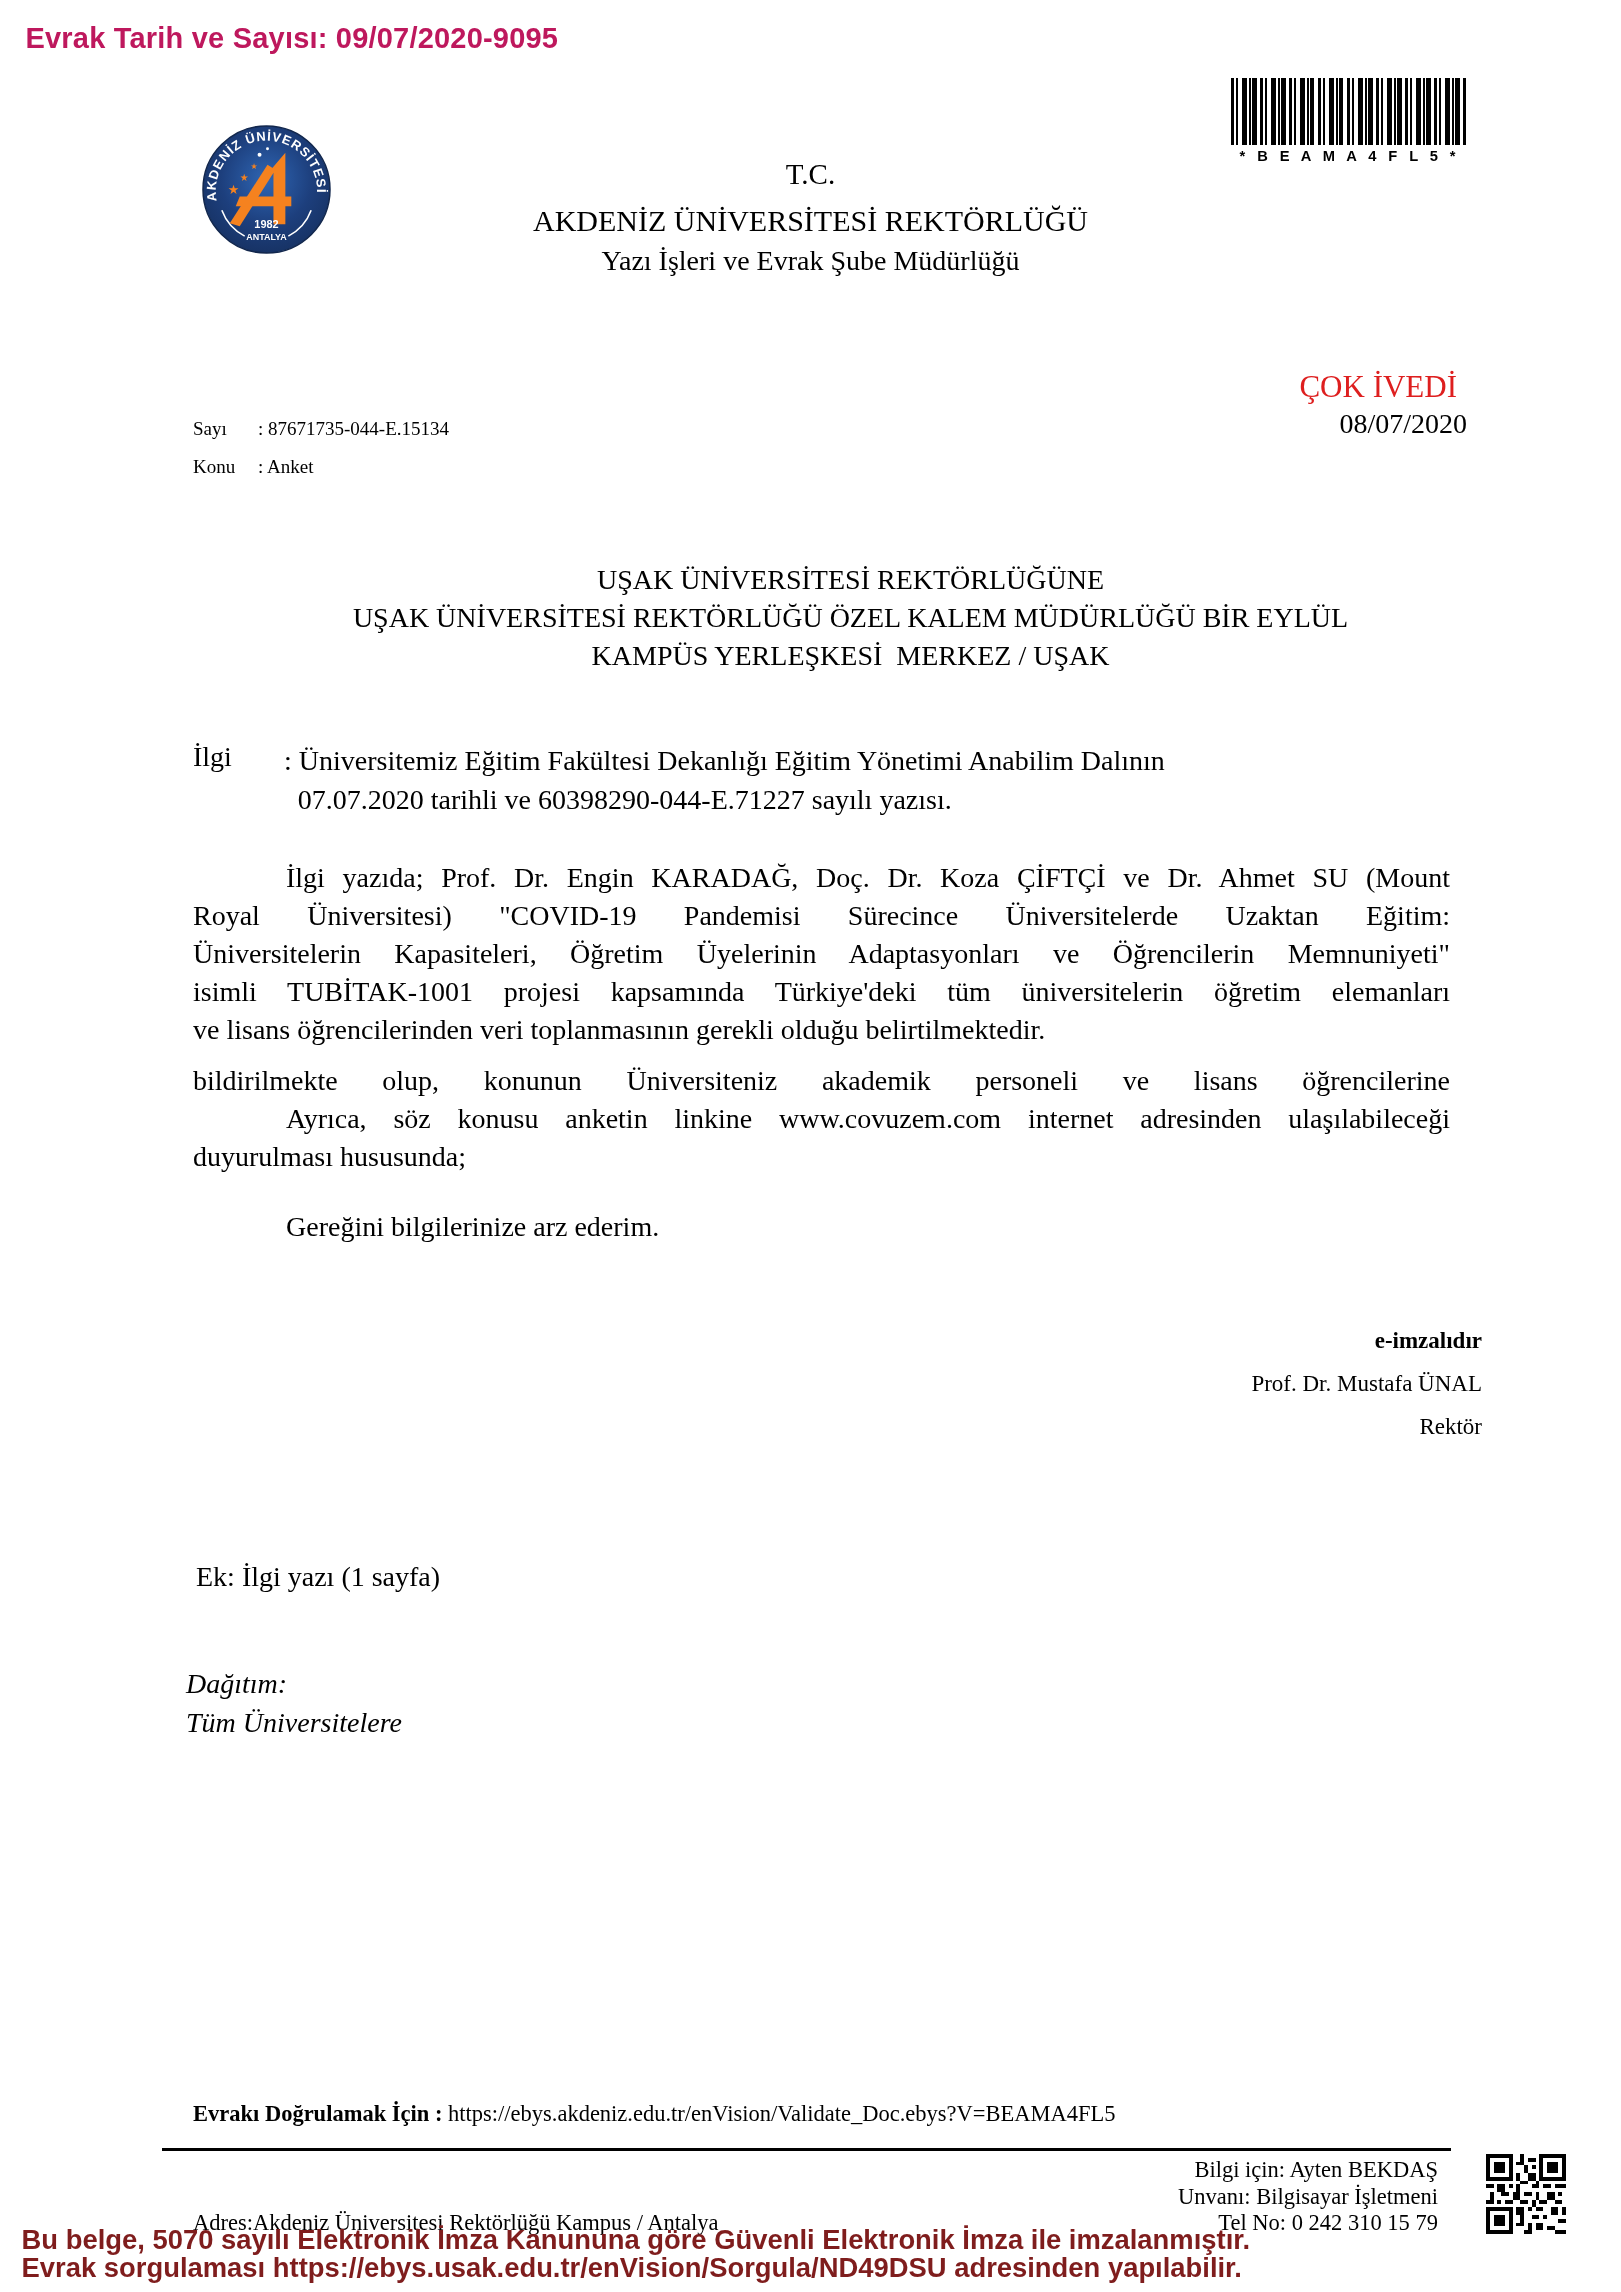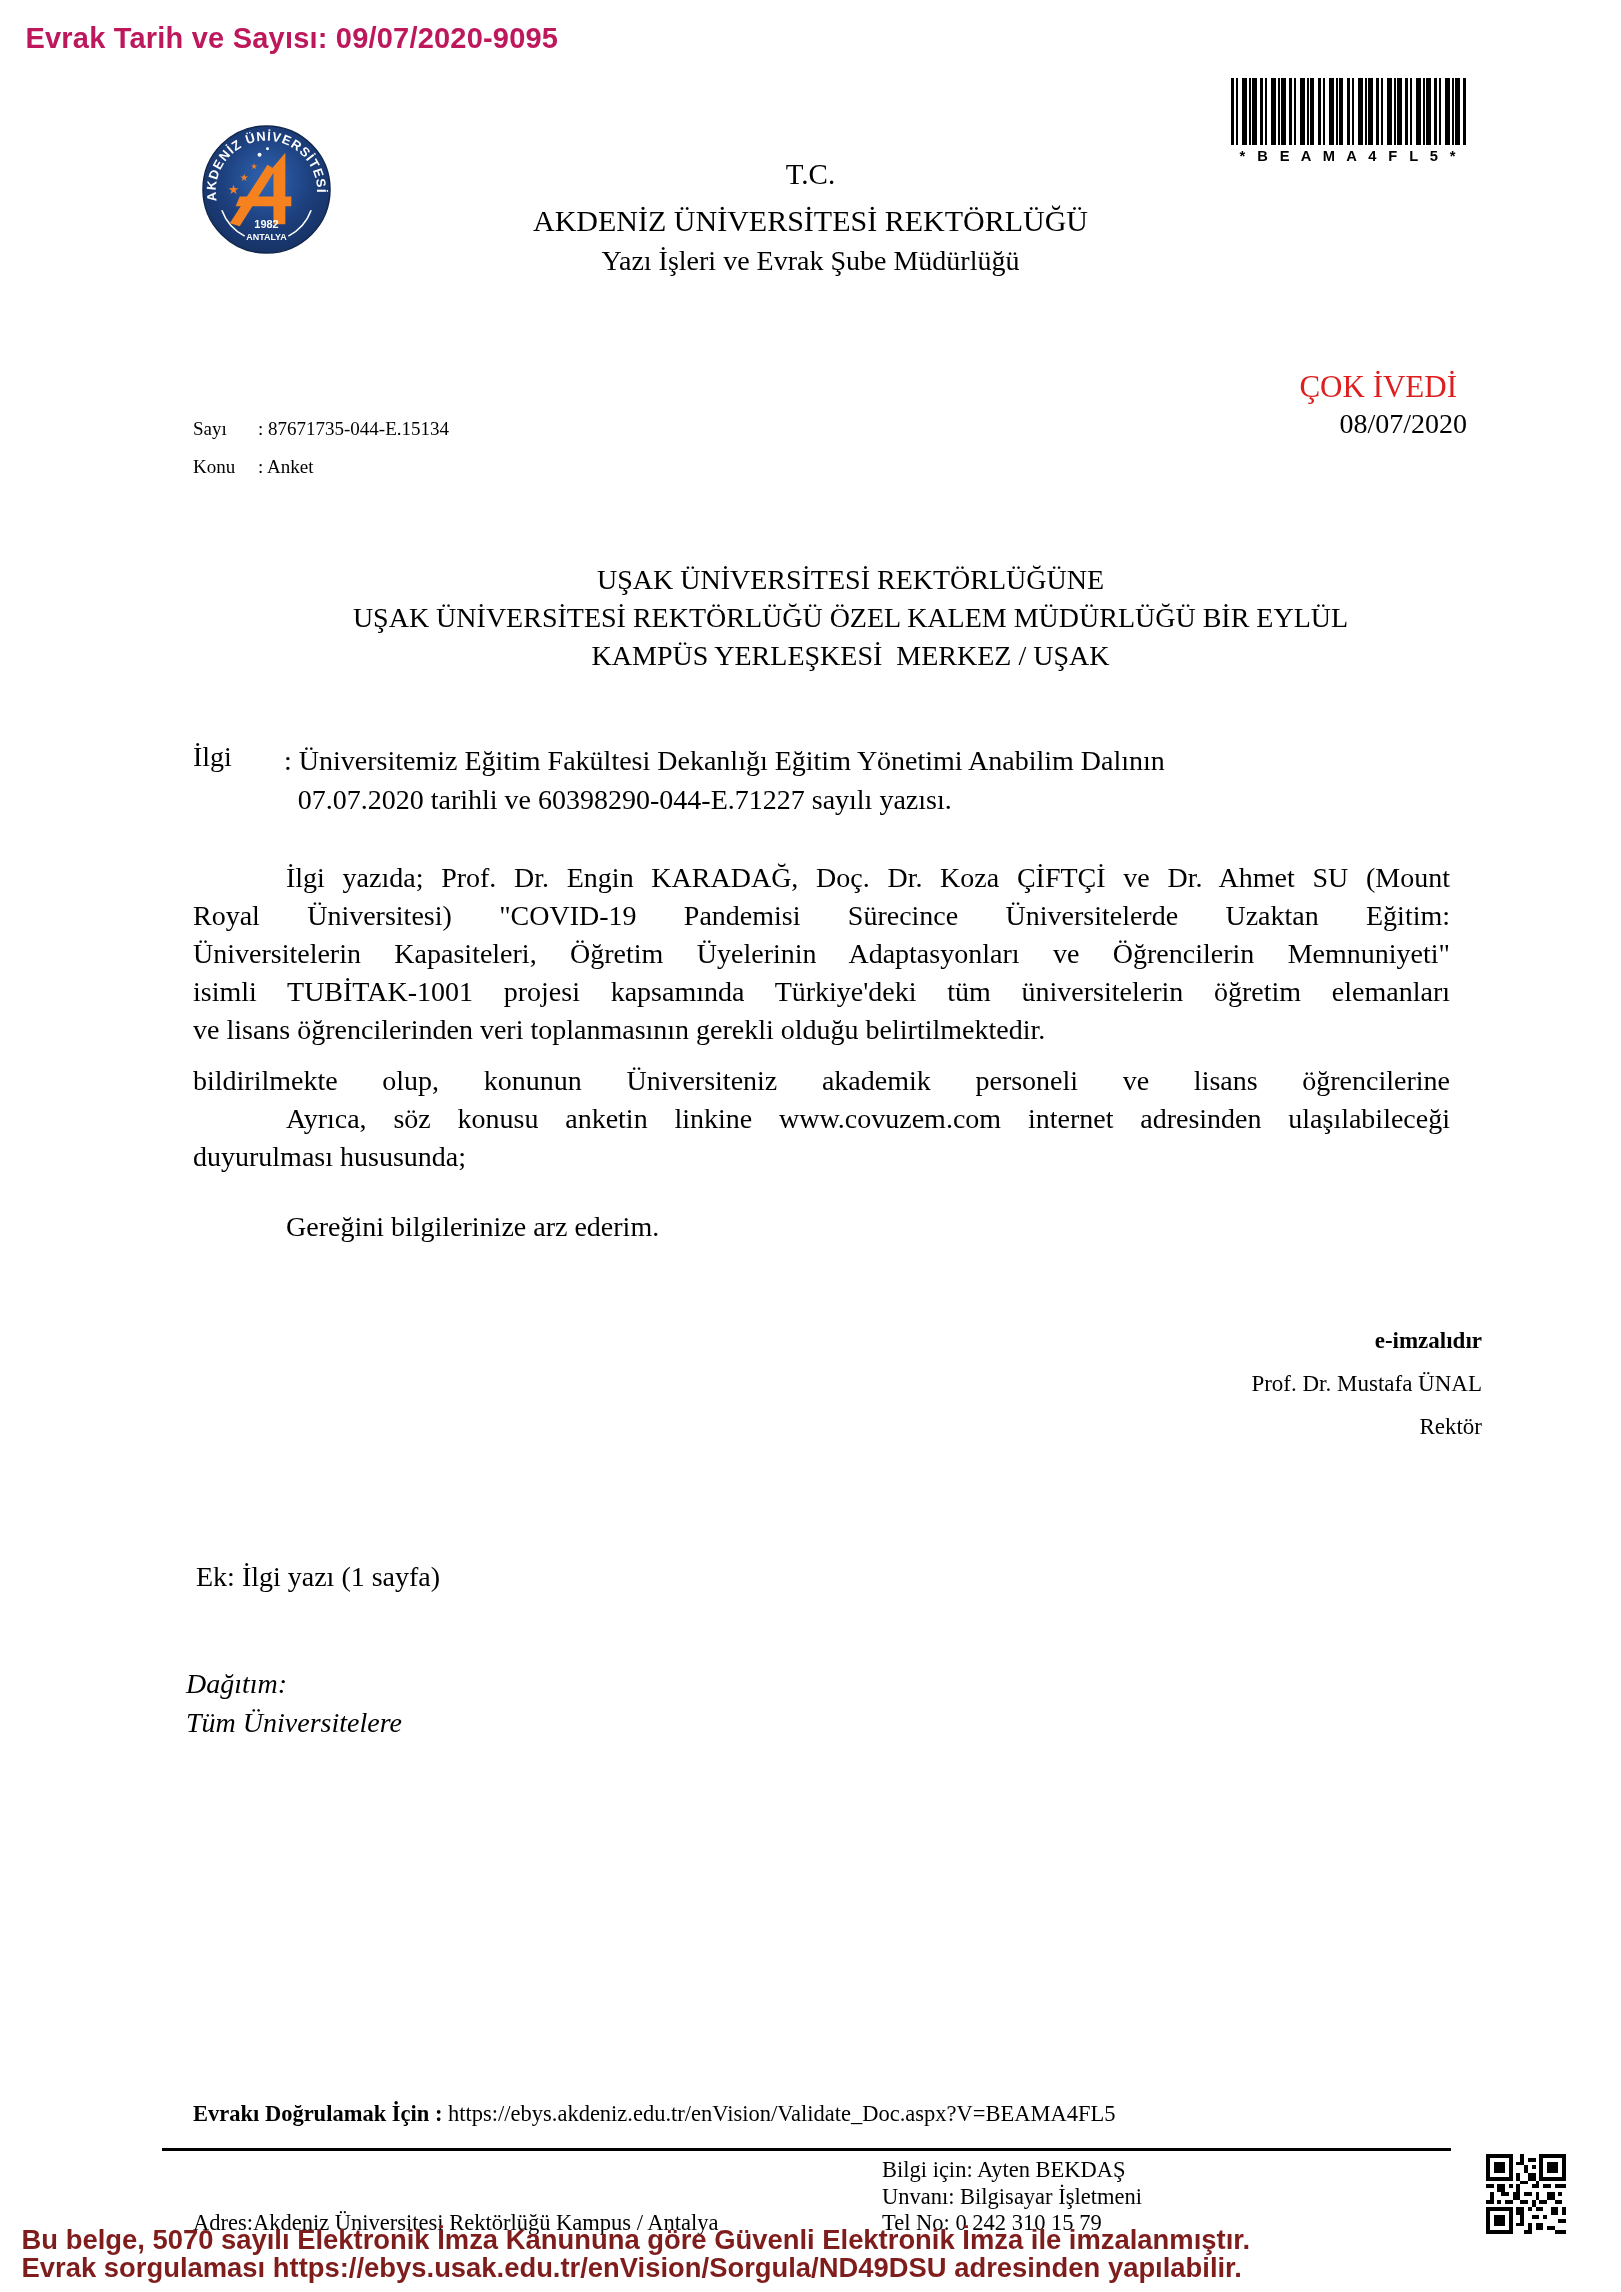--- a/index.html
+++ b/index.html
@@ -81,21 +81,21 @@
 
   .ek{left:196px;top:1561px;font-size:28px;}
   .dagitim{left:186px;top:1664px;font-size:28px;line-height:39px;font-style:italic;}
 
   .validation{left:193px;top:2101px;font-size:22.5px;white-space:nowrap;}
   .validation b{font-weight:bold;}
 
   .rule{left:162px;top:2148px;width:1289px;height:2.9px;background:#000;}
 
   .footer-left{left:193px;top:2157px;font-size:22.5px;line-height:26.5px;white-space:pre-wrap;}
-  .footer-right{left:882px;top:2157px;width:556px;font-size:22.5px;line-height:26.5px;white-space:nowrap;}
+  .footer-right{left:882px;top:2157px;width:556px;text-align:right;font-size:22.5px;line-height:26.5px;white-space:nowrap;}
 
   .qr{left:1486px;top:2154px;width:80px;height:80px;}
 </style>
 </head>
 <body>
 
 <div class="page">
 
   <div class="abs stamp-top">Evrak Tarih ve Sayısı: 09/07/2020-9095</div>
 
@@ -183,21 +183,21 @@
   </div>
 
   <div class="abs ek">Ek: İlgi yazı (1 sayfa)</div>
 
   <div class="abs dagitim">
     <div>Dağıtım:</div>
     <div>Tüm Üniversitelere</div>
   </div>
 
   <div class="abs validation">
-    <b>Evrakı Doğrulamak İçin : </b><span>https://ebys.akdeniz.edu.tr/enVision/Validate_Doc.aspx?V=BEAMA4FL5</span>
+    <b>Evrakı Doğrulamak İçin : </b><span>https://ebys.akdeniz.edu.tr/enVision/Validate_Doc.ebys?V=BEAMA4FL5</span>
   </div>
 
   <div class="abs rule"></div>
 
   <div class="abs footer-left">
     <div>Adres:Akdeniz Üniversitesi Rektörlüğü Kampus / Antalya</div>
     <div>Telefon:0 242 227 59 90 Faks:0 242 227 59 90</div>
     
   </div>
 

